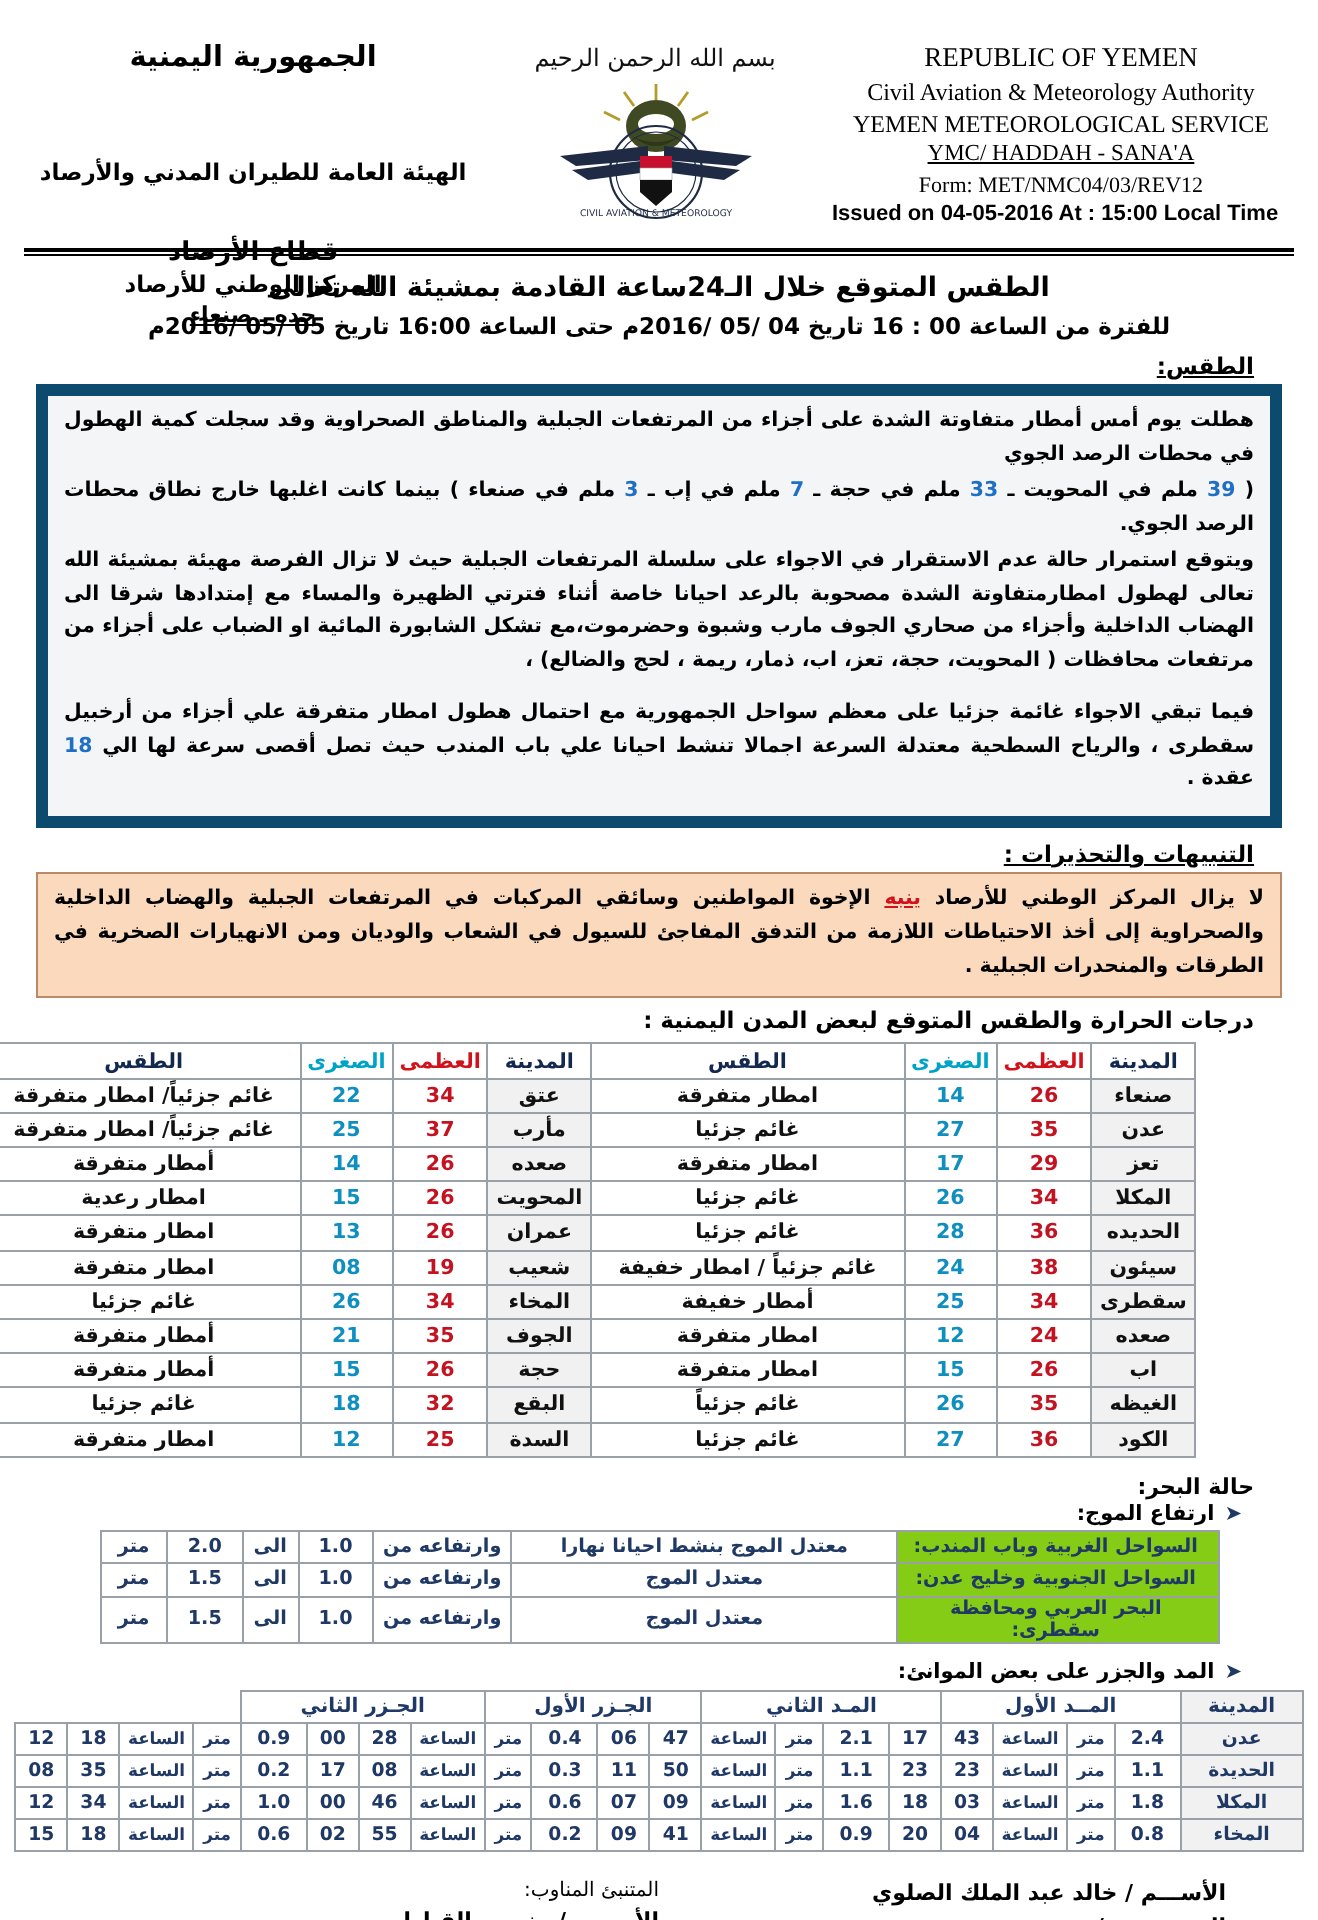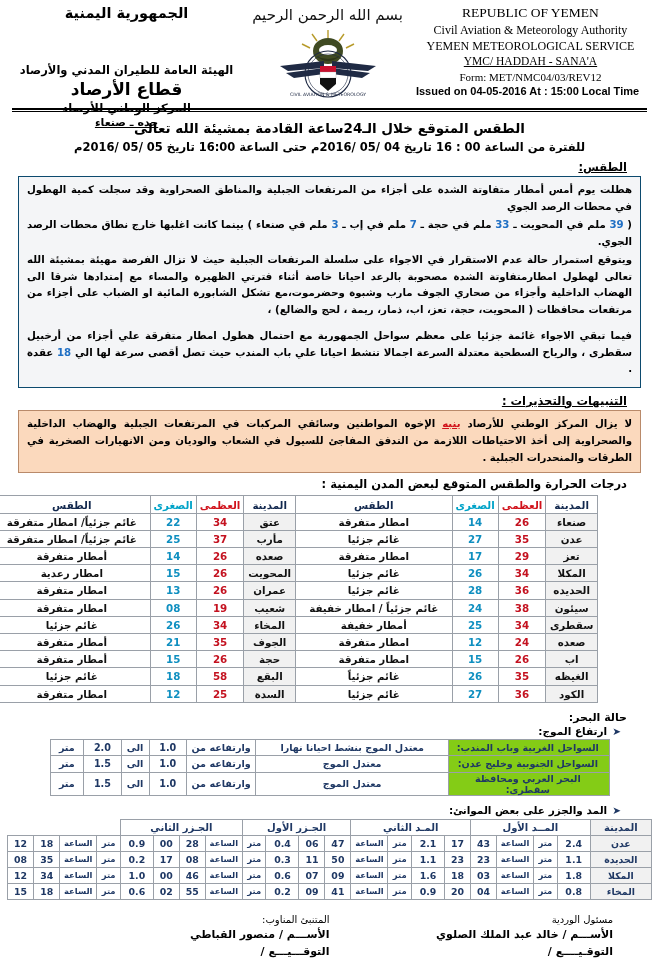--- a/index.html
+++ b/index.html
@@ -6,34 +6,34 @@
   html, body { margin:0; padding:0; }
   body {
     width: 659px;
     height: 960px;
     background: #ffffff;
     font-family: "DejaVu Sans", "Liberation Sans", sans-serif;
     color: #000;
     position: relative;
     overflow: hidden;
   }
-  .page { width:659px; height:960px; position:relative; padding: 0 6px; }
+  .page { width:659px; height:960px; position:relative; padding: 16px 6px; }
 
   
   .header { display:flex; flex-direction:row-reverse; align-items:flex-start; height:108px; padding: 4px 6px 0 6px; }
   .hdr-col { width: 232px; }
   .hdr-ar { text-align:center; direction:rtl; font-weight:bold; line-height:1.32; }
   .hdr-ar .l1 { font-size:14.5px; }
   .hdr-ar .l2 { font-size:11.5px;margin-top:40px; }
-  .hdr-ar .l3 { font-size:17px; }
+  .hdr-ar .l3 { font-size:13px;margin-top:24px; }
   .hdr-ar .l4 { font-size:11.5px; }
   .hdr-ar .l5 { font-size:11px; text-decoration:underline; }
 
   .hdr-logo { width: 175px; text-align:center; padding-top:2px; }
-  .basmala { font-size:15px; font-family:"DejaVu Sans","Liberation Serif",serif; letter-spacing:-1px; color:#111; white-space:nowrap; }
+  .basmala { font-size:12px; font-family:"DejaVu Sans","Liberation Serif",serif; letter-spacing:-1px; color:#111; white-space:nowrap; }
   .logo-wrap { margin-top:4px; position:relative; height:72px; }
 
   .hdr-en { width: 236px; direction:ltr; text-align:center; font-family:"Liberation Serif","DejaVu Serif",serif; line-height:1.34; }
   .hdr-en .e1 { font-size:13.5px; }
   .hdr-en .e2 { font-size:12px; }
   .hdr-en .e3 { font-size:12px; }
   .hdr-en .e4 { font-size:11.5px; text-decoration:underline; }
   .hdr-en .e5 { font-size:11px; }
   .hdr-en .e6 { font-size:11px; font-family:"Liberation Sans","DejaVu Sans",sans-serif; font-weight:bold; text-align:left; padding-left:2px;}
 
@@ -44,21 +44,21 @@
   .title-block { text-align:center; direction:rtl; margin-top:8px; }
   .title-main { font-size:13.5px; font-weight:bold; }
   .title-sub { font-size:11.5px; font-weight:bold; margin-top:4px; }
 
   
   .sec-label { direction:rtl; text-align:right; font-size:11.5px; font-weight:bold; margin: 6px 26px 2px 0; text-decoration:underline; }
   .sec-label-plain { direction:rtl; text-align:right; font-size:11.5px; font-weight:bold; margin: 4px 26px 2px 0; }
 
   
   .wx-box {
-    border:1px solid #0c4a6e; background:#f4f5f7;
+    border:6px solid #0c4a6e; background:#f4f5f7;
     margin: 2px 12px 0 12px; padding:5px 8px 7px 8px;
     direction:rtl; text-align:justify; font-size:10.2px; line-height:1.62; font-weight:bold;
   }
   .wx-box p { margin:0 0 2px 0; }
   .wx-box .gap { height:8px; }
   .num-b { color:#1f6fc4; font-weight:bold; }
 
   
   .warn-box {
     border:1px solid #b98a6a; background:#fbd9bd;
@@ -308,21 +308,21 @@
             <td class="c-max v-max">26</td>
             <td class="c-min v-min">15</td>
             <td class="c-wx v-wx">أمطار متفرقة</td>
           </tr>
           <tr>
             <td class="c-city v-city">الغيظه</td>
             <td class="c-max v-max">35</td>
             <td class="c-min v-min">26</td>
             <td class="c-wx v-wx">غائم جزئياً</td>
             <td class="c-city v-city">البقع</td>
-            <td class="c-max v-max">58</td>
+            <td class="c-max v-max">32</td>
             <td class="c-min v-min">18</td>
             <td class="c-wx v-wx">غائم جزئيا</td>
           </tr>
           <tr>
             <td class="c-city v-city">الكود</td>
             <td class="c-max v-max">36</td>
             <td class="c-min v-min">27</td>
             <td class="c-wx v-wx">غائم جزئيا</td>
             <td class="c-city v-city">السدة</td>
             <td class="c-max v-max">25</td>
@@ -478,19 +478,18 @@
       </tbody>
   </table>
 
   <div class="sig-area">
     <div class="sig-col">
       <div class="cap">المتنبئ المناوب:</div>
       <div class="nm">الأســـم /  منصور القباطي</div>
       <div class="sg">التوقـــيـــع /</div>
     </div>
     <div class="sig-col">
-      <div class="cap">مسئول الوردية</div>
       <div class="nm">الأســـم / خالد عبد الملك الصلوي</div>
       <div class="sg">التوقـيــــع  /</div>
     </div>
   </div>
 
 </div>
 
 </body></html>

